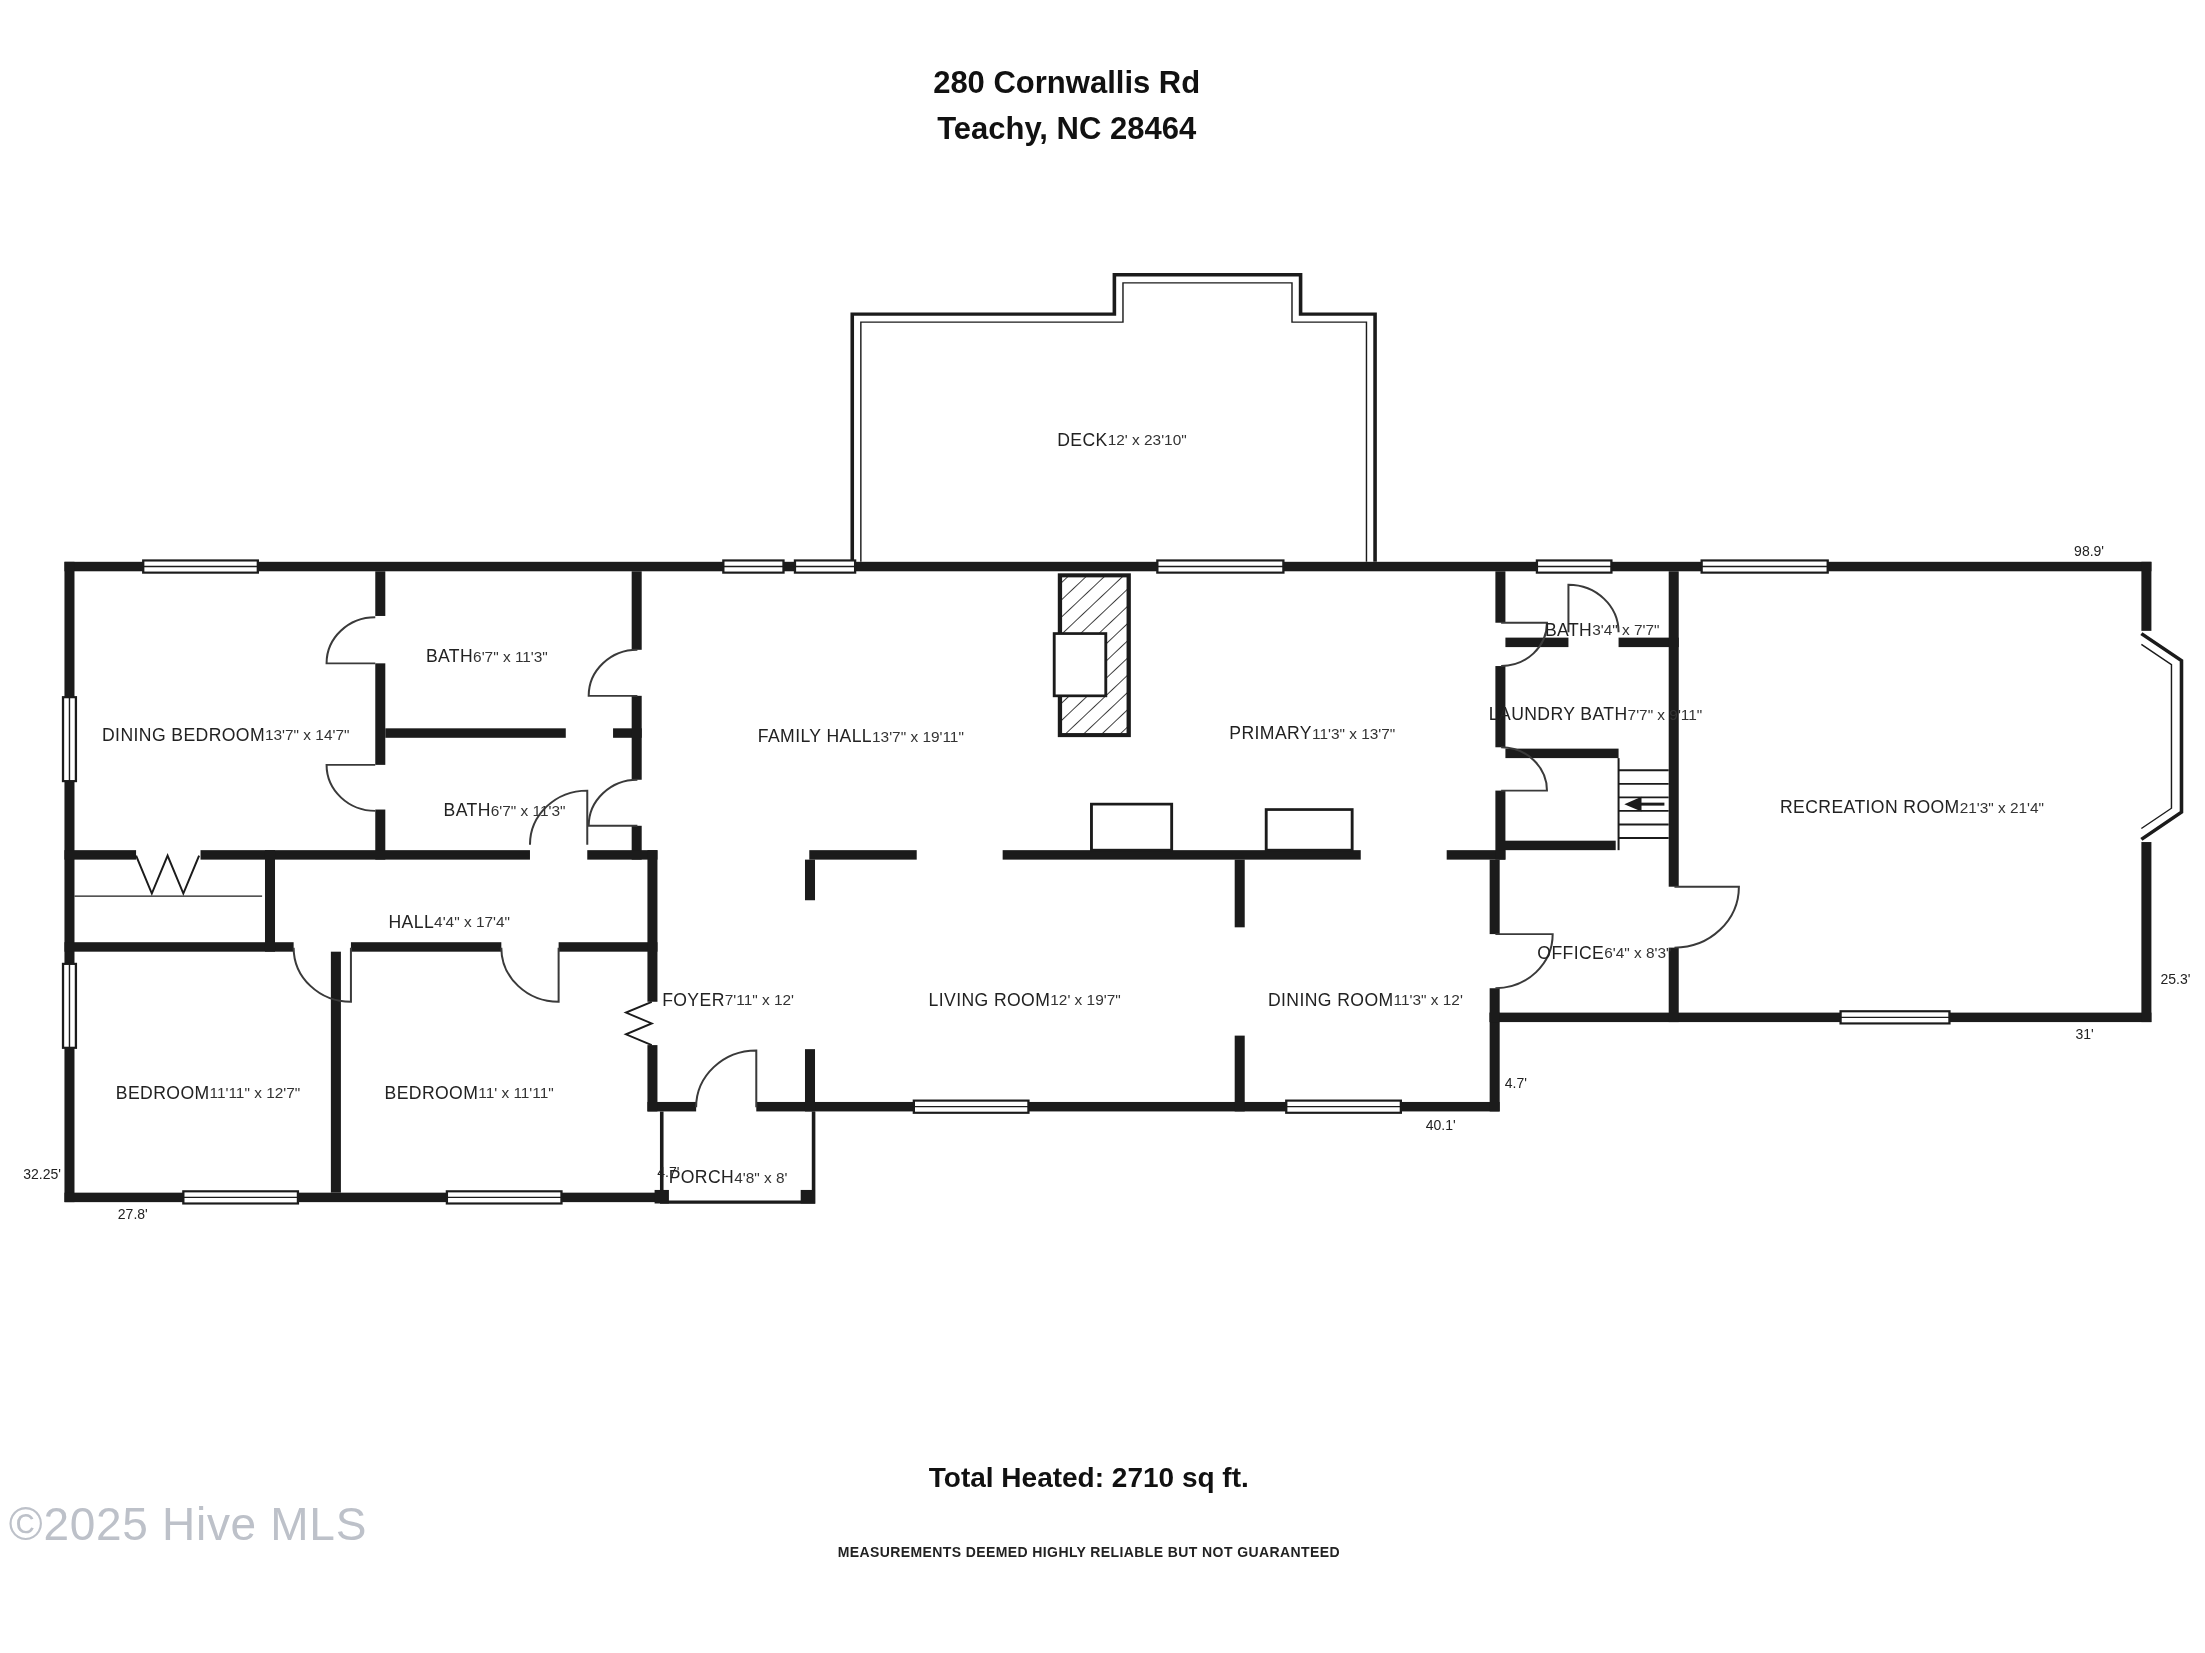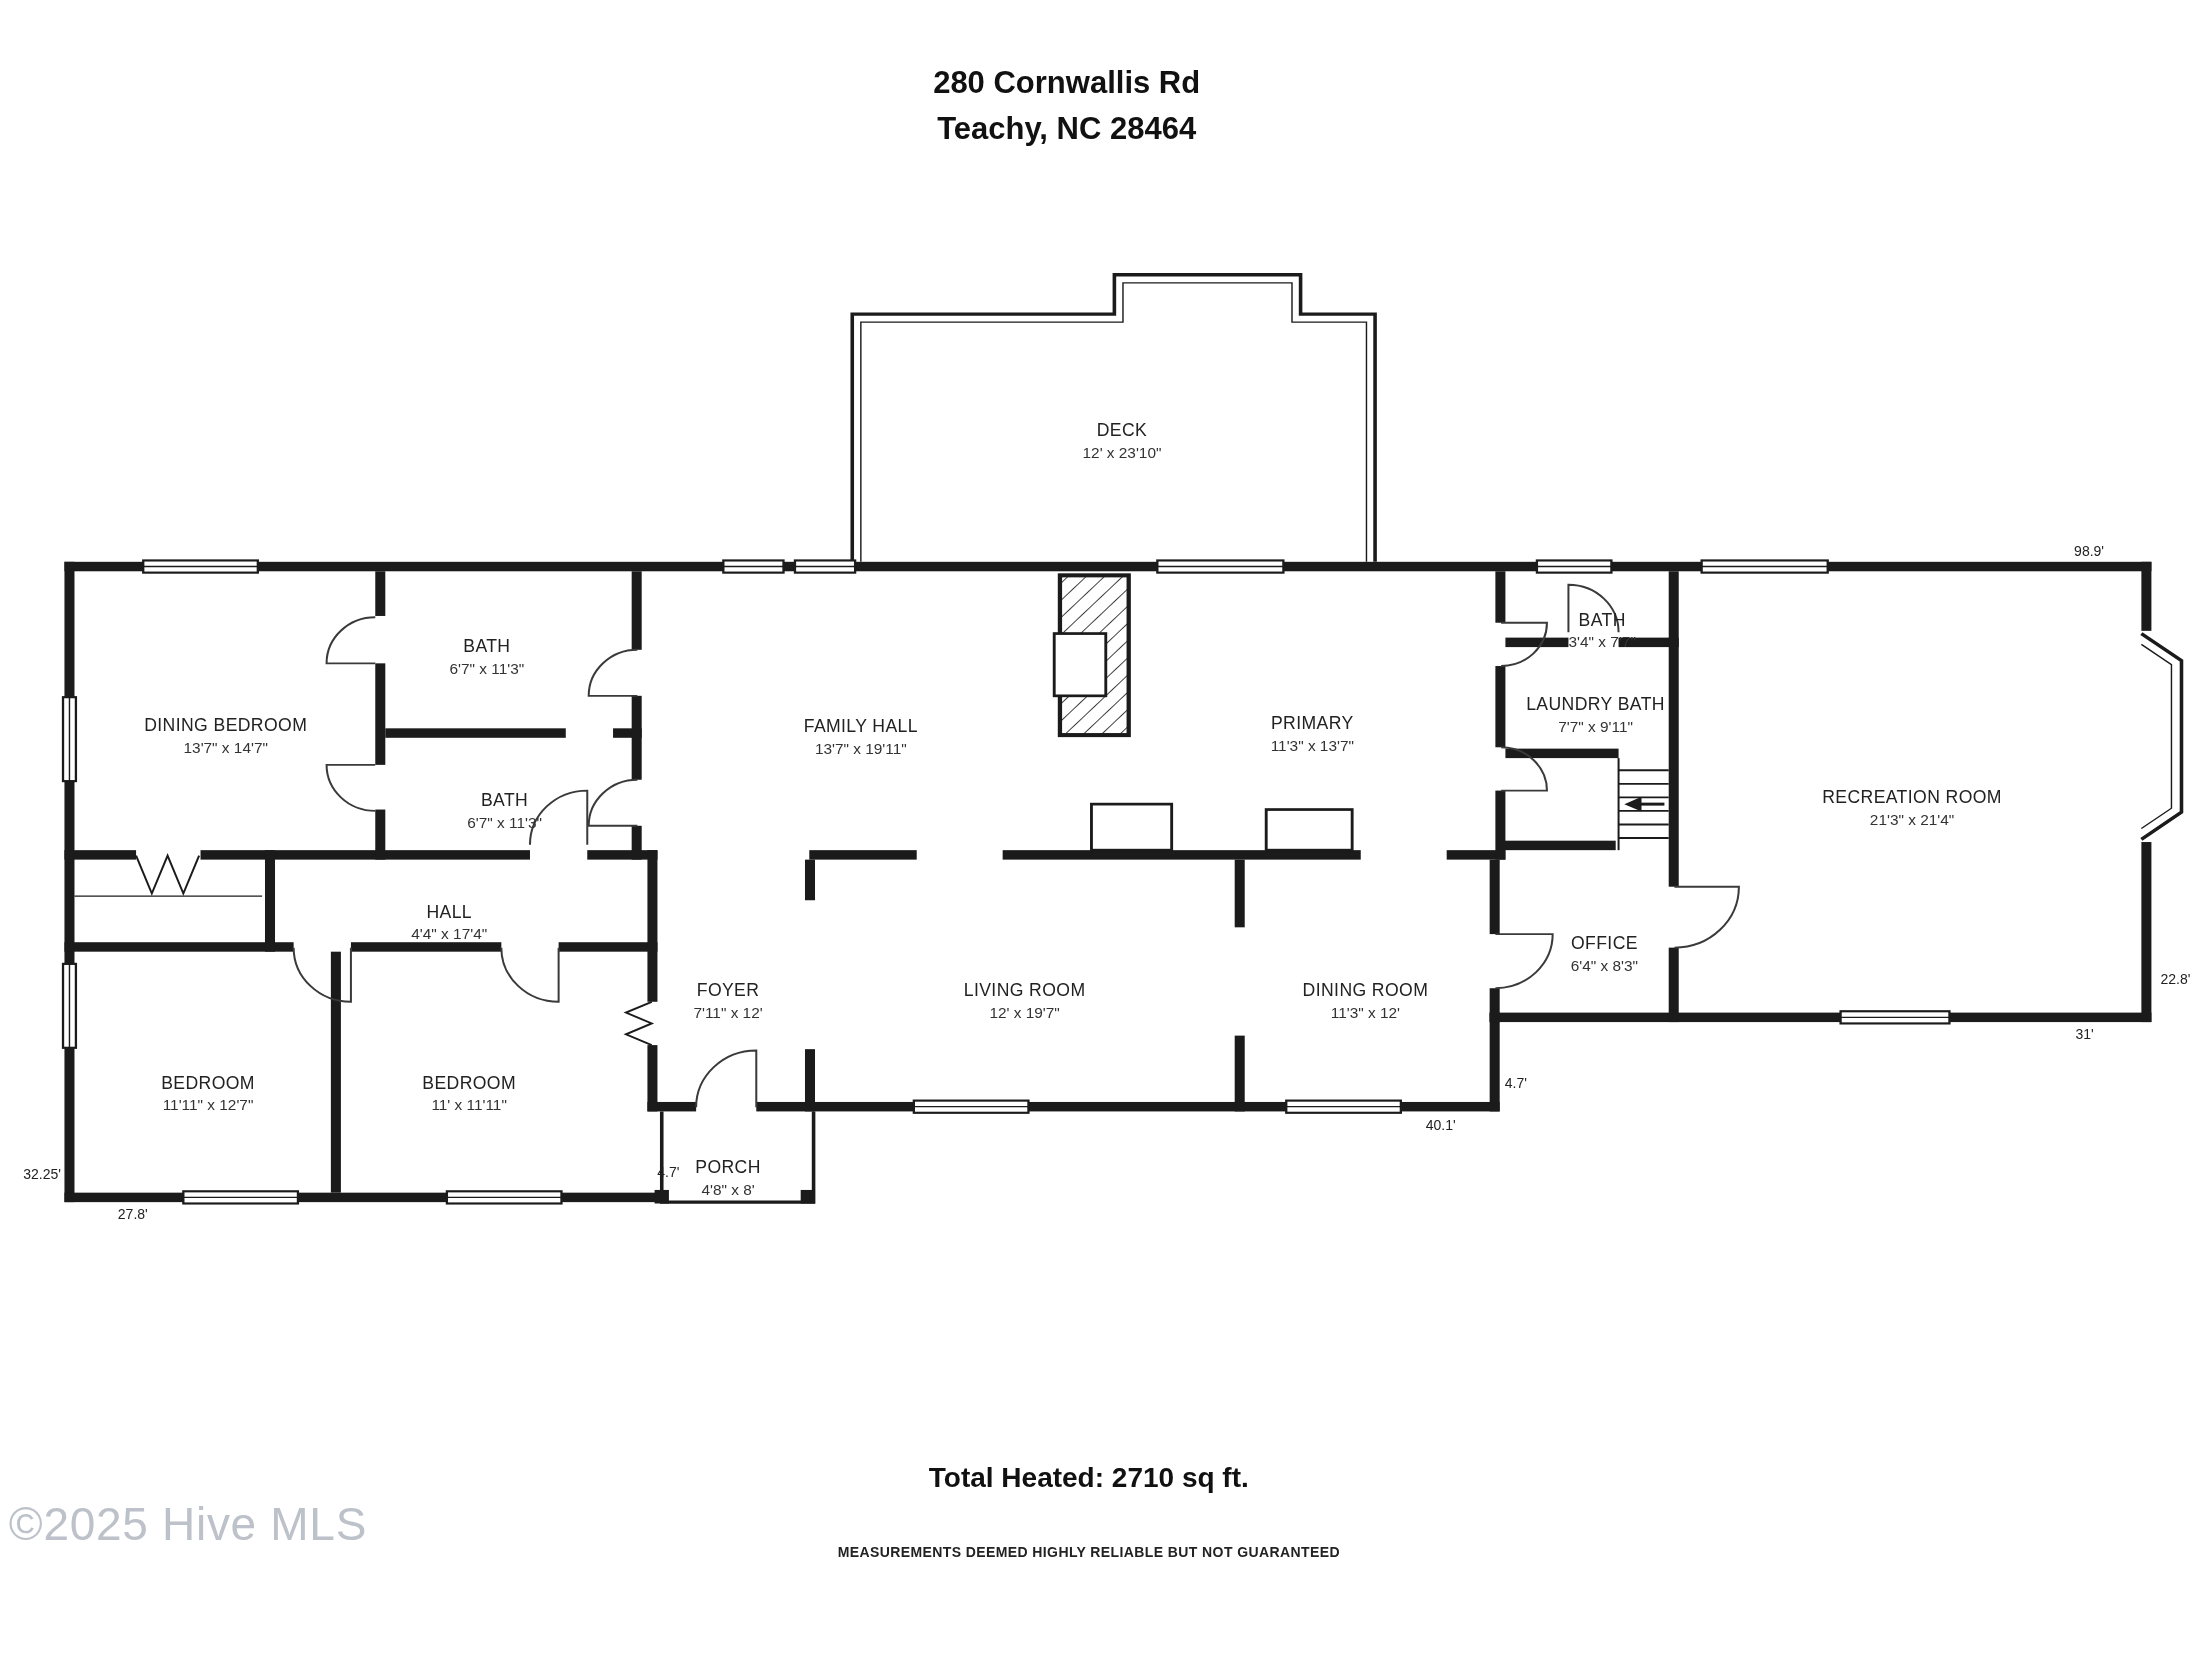--- a/index.html
+++ b/index.html
@@ -18,21 +18,21 @@
   .winline{stroke:#1b1b1b;stroke-width:1;}
   .thinrect{fill:#fff;stroke:#1b1b1b;stroke-width:2;}
   .door{fill:none;stroke:#3a3a3a;stroke-width:1.4;}
   .deckline{fill:none;stroke:#1b1b1b;stroke-width:2.5;}
   .deckline2{fill:none;stroke:#1b1b1b;stroke-width:1;}
   .stair{stroke:#1b1b1b;stroke-width:1.4;}
   .closet{fill:none;stroke:#1b1b1b;stroke-width:1.4;}
 
   .room-label{
     position:absolute;transform:translate(-50%,-50%);
-    display:flex;flex-direction:column;align-items:center;
+    display:flex;align-items:center;
     text-align:center;white-space:nowrap;line-height:1.35;
   }
   .rname{font-size:17.6px;font-weight:500;letter-spacing:0.4px;color:#222;}
   .rdims{font-size:15.4px;font-weight:400;color:#333;}
 
   .ext-dim{
     position:absolute;transform:translate(-50%,-50%);
     font-size:14px;color:#222;white-space:nowrap;
   }
 
@@ -279,21 +279,21 @@
   <div class="room-label" style="left:21.2%;top:69.7%">
     <span class="rname">BEDROOM</span>
     <span class="rdims">11' x 11'11"</span>
   </div>
   <div class="room-label" style="left:32.9%;top:75.1%">
     <span class="rname">PORCH</span>
     <span class="rdims">4'8" x 8'</span>
   </div>
 
   <span class="ext-dim" style="left:94.4%;top:35.1%">98.9'</span>
-  <span class="ext-dim" style="left:98.3%;top:62.4%">22.8'</span>
+  <span class="ext-dim" style="left:98.3%;top:62.4%">25.3'</span>
   <span class="ext-dim" style="left:94.2%;top:65.9%">31'</span>
   <span class="ext-dim" style="left:68.5%;top:69.0%">4.7'</span>
   <span class="ext-dim" style="left:65.1%;top:71.7%">40.1'</span>
   <span class="ext-dim" style="left:1.9%;top:74.8%">32.25'</span>
   <span class="ext-dim" style="left:6.0%;top:77.4%">27.8'</span>
   <span class="ext-dim" style="left:30.2%;top:74.7%">4.7'</span>
 
   <div class="footer-total">Total Heated: 2710 sq ft.</div>
   <div class="footer-disclaimer">MEASUREMENTS DEEMED HIGHLY RELIABLE BUT NOT GUARANTEED</div>
 

